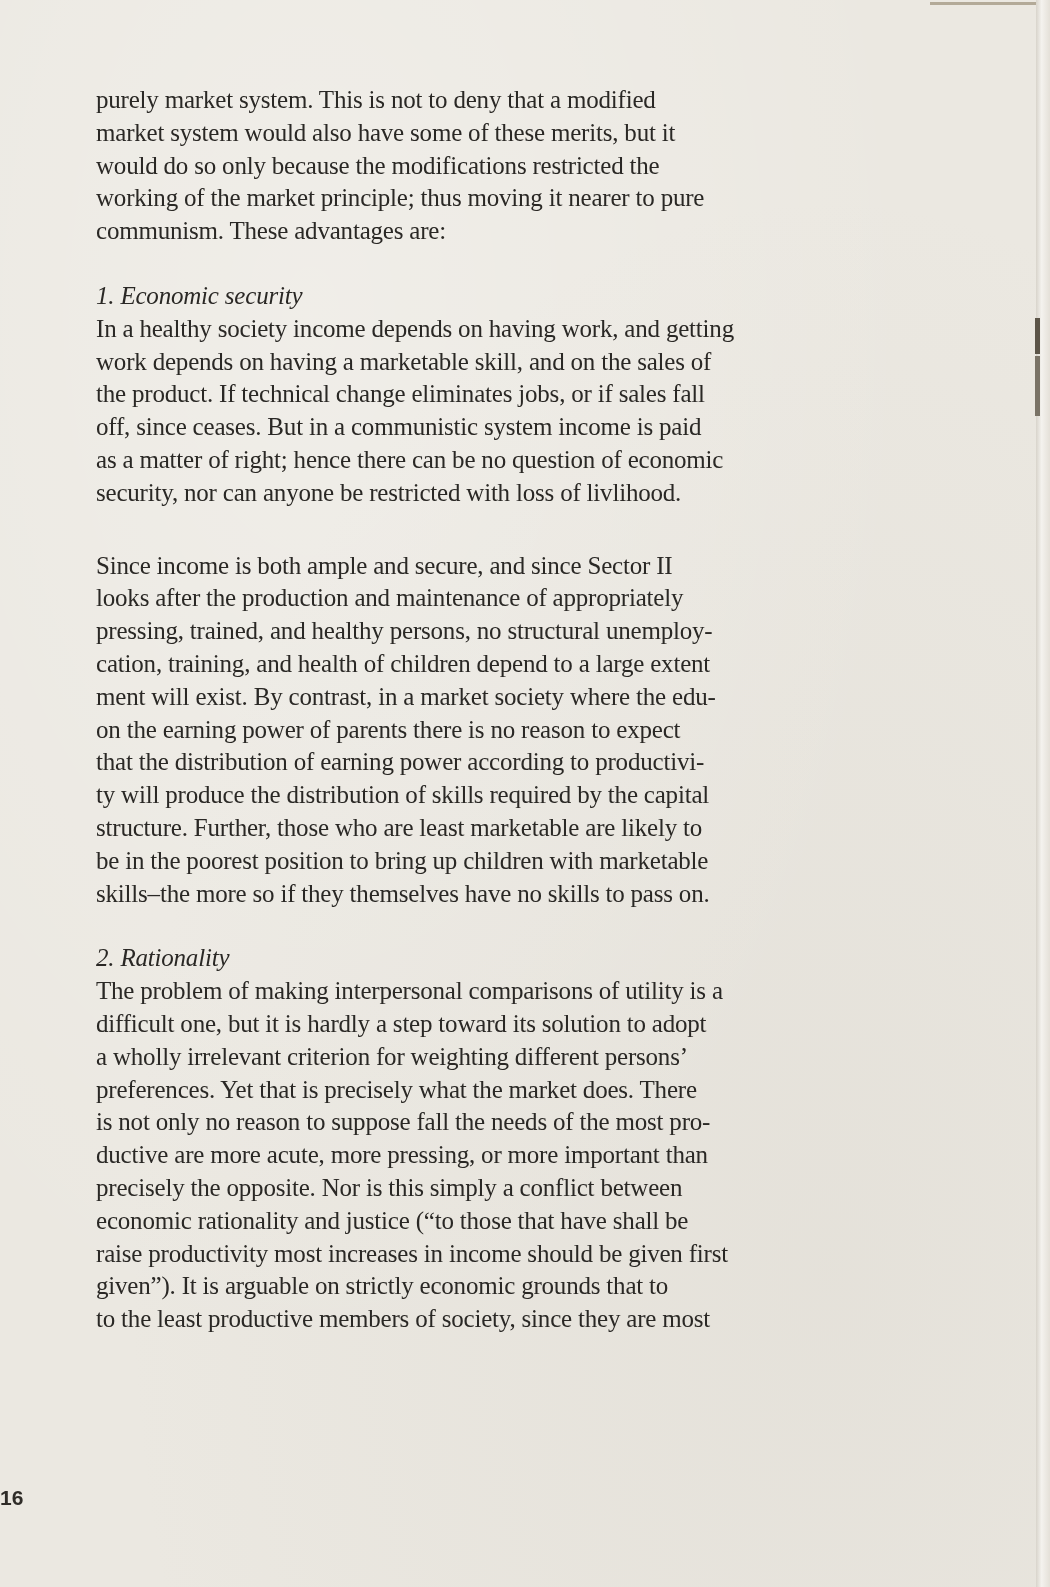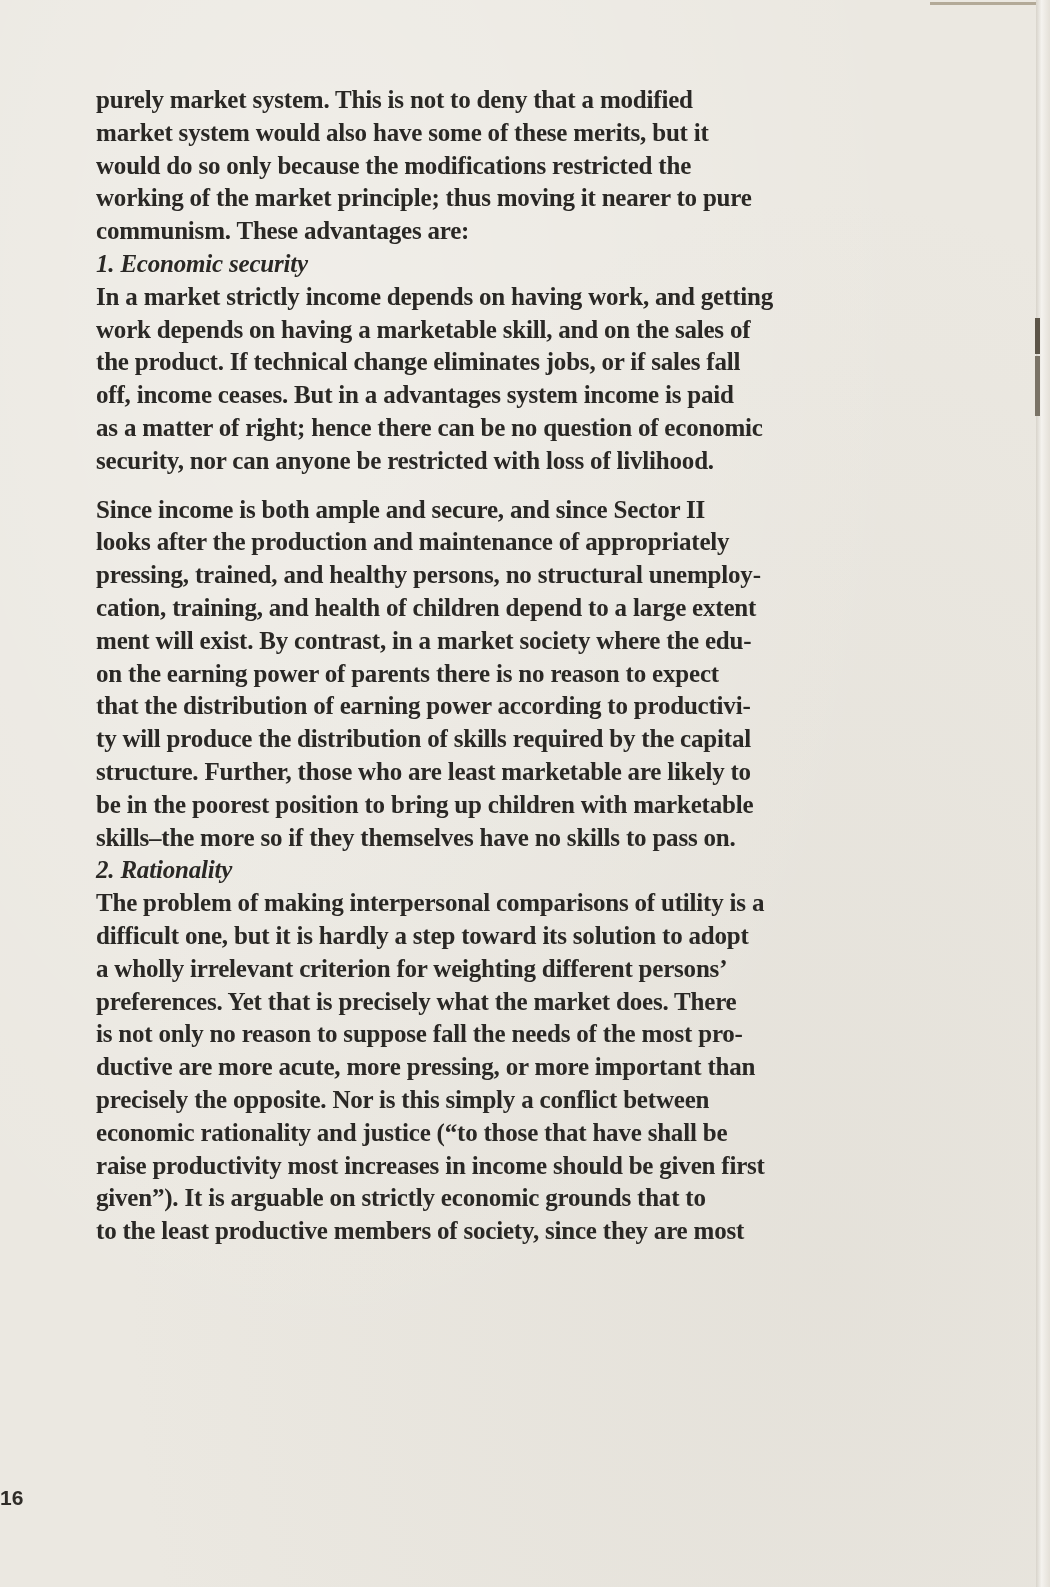--- a/index.html
+++ b/index.html
@@ -55,27 +55,27 @@
       width: 850px;
       font-family: "Liberation Serif", serif;
       font-size: 25px;
       line-height: 32.8px;
       color: #2a2825;
       letter-spacing: -0.2px;
     }
     .line {
       white-space: nowrap;
       height: 32.8px;
-      font-weight: bold;
     }
     .heading {
       font-style: italic;
+      margin-top: 32px;
     }
     .para-gap {
-      margin-top: 16px;
+      margin-top: 40px;
     }
     .page-number {
       position: absolute;
       left: 0;
       width: 1036px;
       top: 1486px;
       text-align: left;
       font-family: "Liberation Sans", sans-serif;
       font-weight: bold;
       font-size: 21px;
@@ -94,24 +94,24 @@
       <div class="line">purely market system.  This is not to deny that a modified</div>
       <div class="line">market system would also have some of these merits, but it</div>
       <div class="line">would do so only because the modifications restricted the</div>
       <div class="line">working of the market principle; thus moving it nearer to pure</div>
       <div class="line">communism.  These advantages are:</div>
     </div>
 
     <div class="line heading">1.  Economic security</div>
 
     <div>
-      <div class="line">In a market strictly income depends on having work, and getting</div>
+      <div class="line">In a healthy society income depends on having work, and getting</div>
       <div class="line">work depends on having a marketable skill, and on the sales of</div>
       <div class="line">the product.  If technical change eliminates jobs, or if sales fall</div>
-      <div class="line">off, income ceases.  But in a advantages system income is paid</div>
+      <div class="line">off, since ceases.  But in a communistic system income is paid</div>
       <div class="line">as a matter of right;  hence there can be no question of economic</div>
       <div class="line">security, nor can anyone be restricted with loss of livlihood.</div>
     </div>
 
     <div class="para-gap">
       <div class="line">Since income is both ample and secure, and since Sector II</div>
       <div class="line">looks after the production and maintenance of appropriately</div>
       <div class="line">pressing, trained, and healthy persons, no structural unemploy-</div>
       <div class="line">cation, training, and health of children depend to a large extent</div>
       <div class="line">ment will exist.  By contrast, in a market society where the edu-</div>

